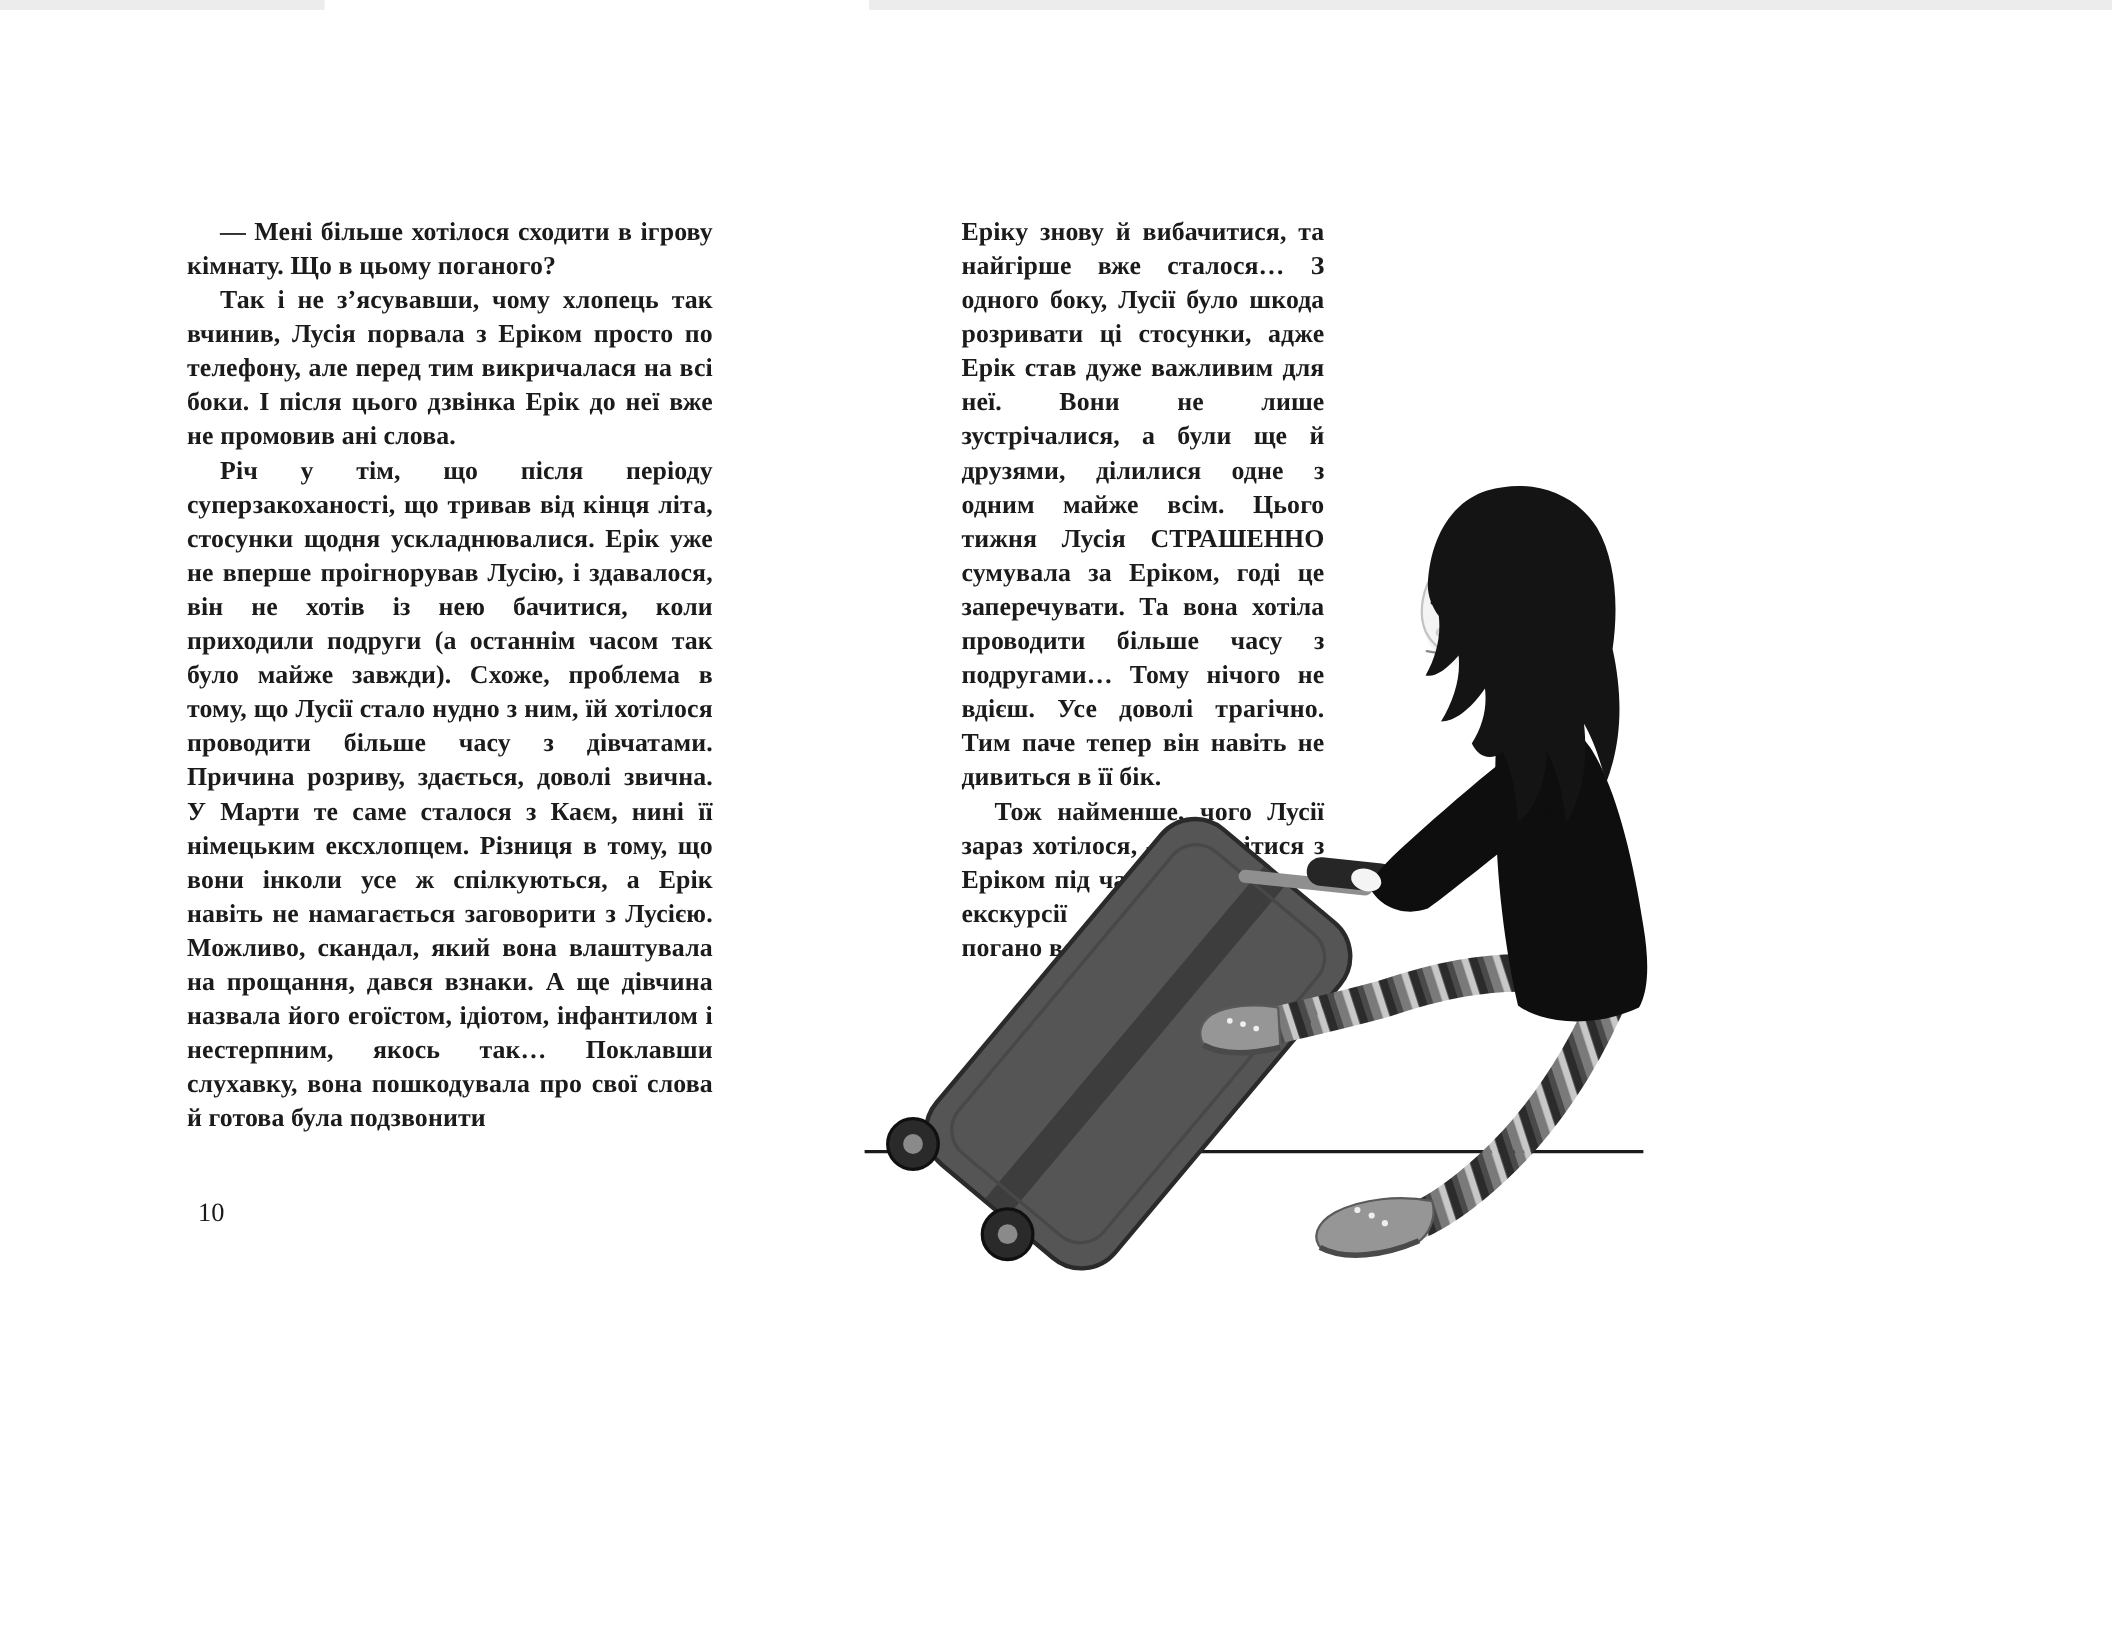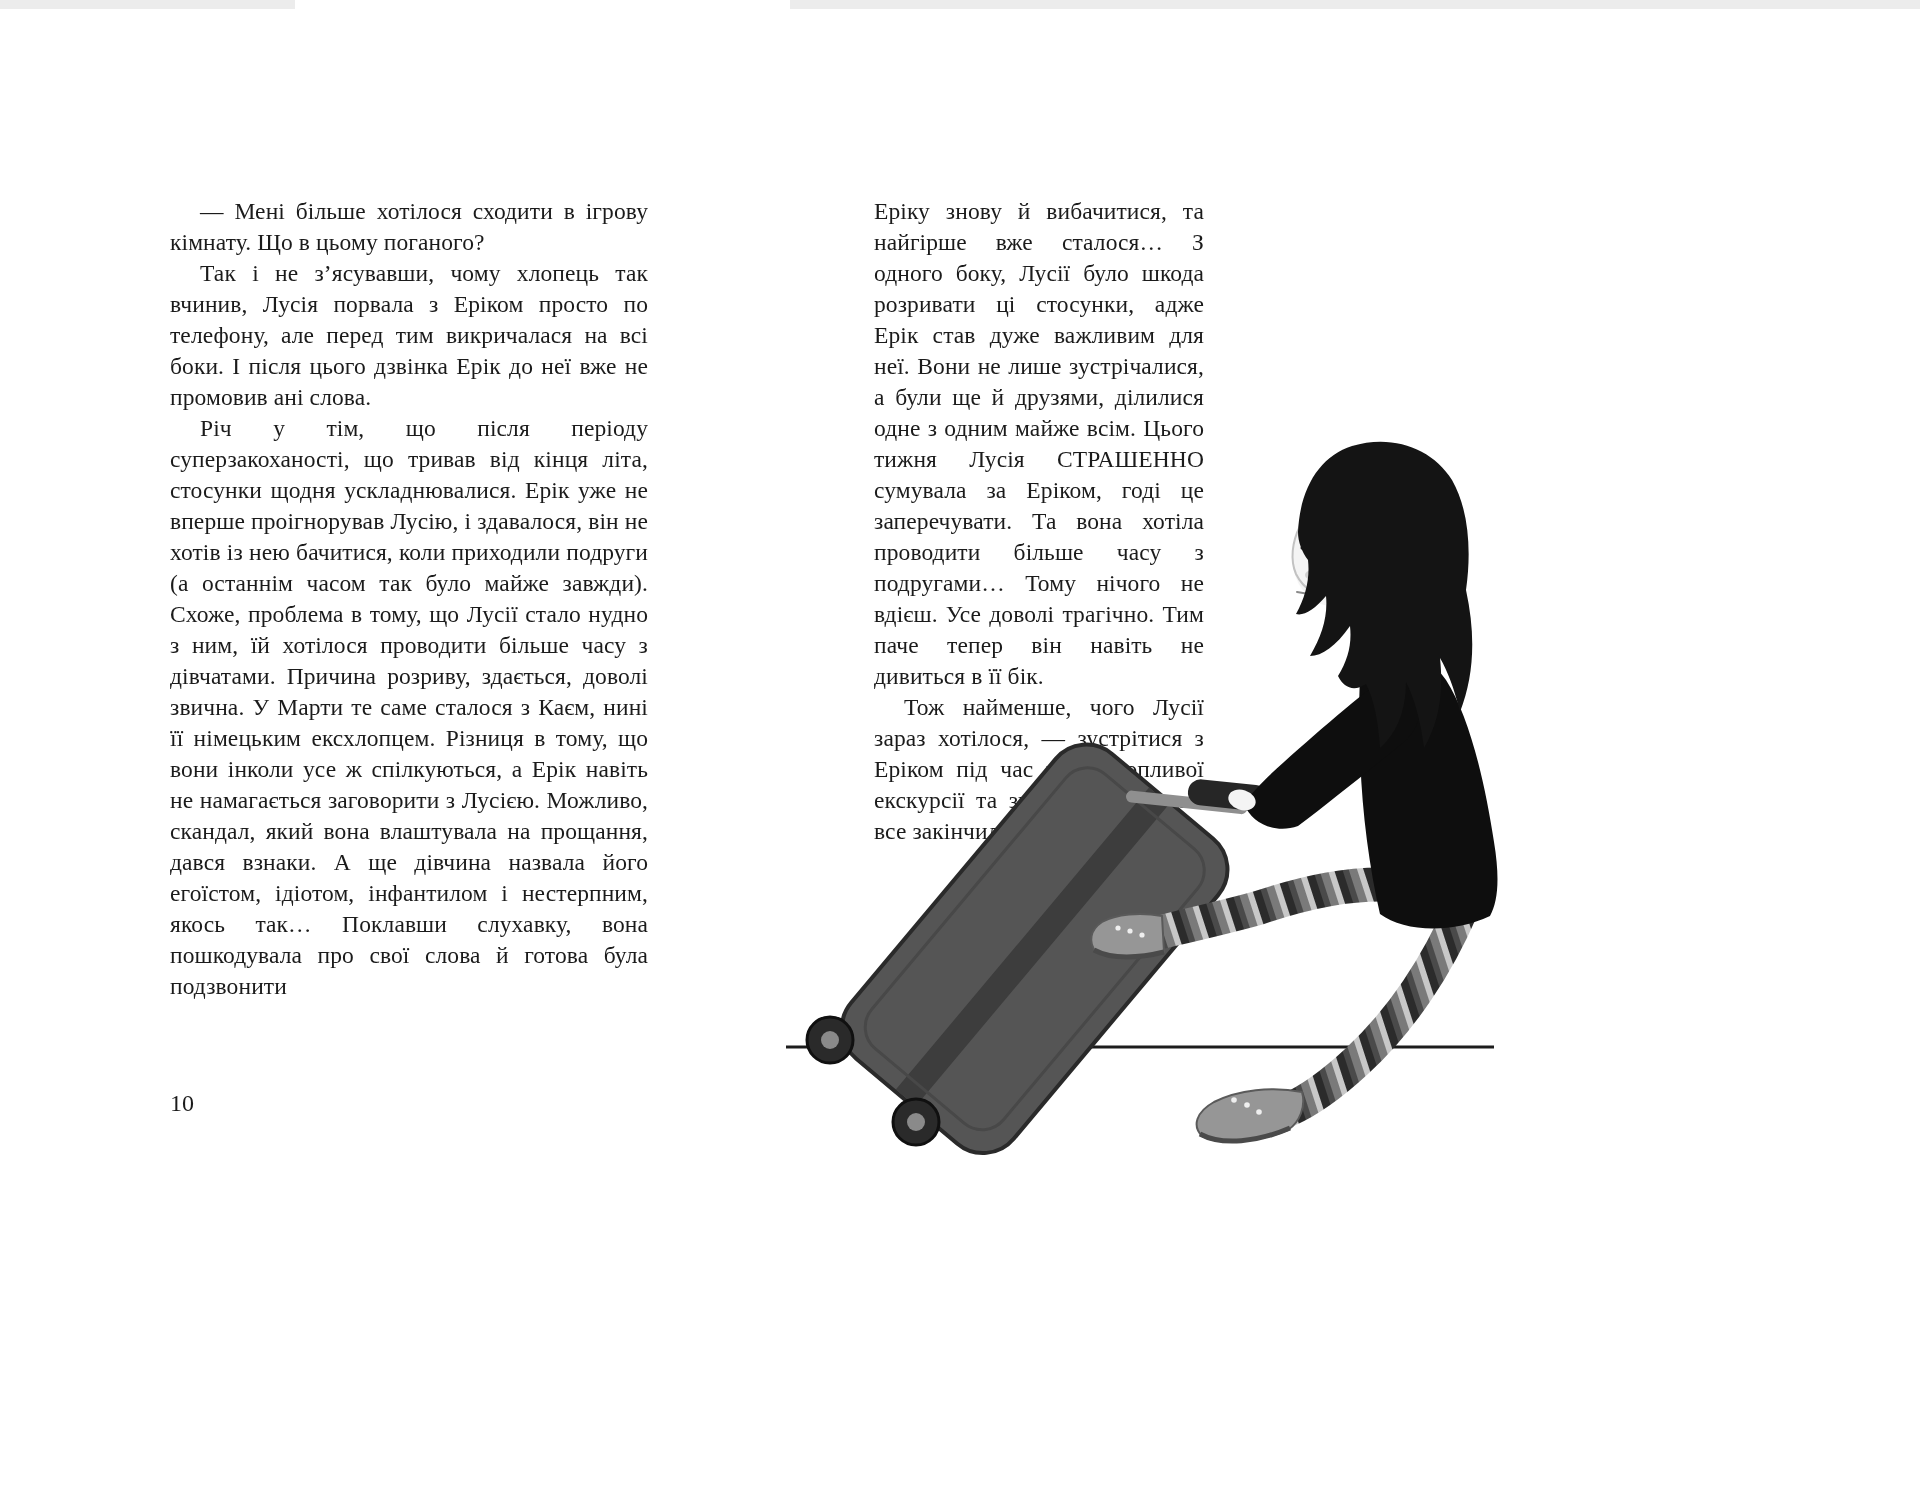--- a/index.html
+++ b/index.html
@@ -15,36 +15,36 @@
   .scan-edge.left{left:0;width:295px;}
   .scan-edge.right{left:790px;width:1130px;}
 
   .text-col{
     position:absolute;
     font-size:23.5px;
     line-height:31px;
     text-align:justify;
     letter-spacing:0.1px;
   }
-  .text-col p{margin:0;}
+  .text-col p{margin:0;font-weight:bold;}
   .text-col p.indent{text-indent:30px;}
 
   .left-col{left:170px;top:196px;width:478px;}
   .right-col{left:874px;top:196px;width:482px;}
 
   .illu-spacer{
     float:right;
     width:152px;
     height:430px;
     margin-top:214px;
   }
 
   .page-number{
     position:absolute;
-    left:170px;top:1090px;
+    left:180px;top:1090px;
     font-size:24px;
     color:#1b1b1b;
   }
 
   .illustration{
     position:absolute;
     left:780px;top:395px;
     width:720px;height:790px;
   }
 </style>

